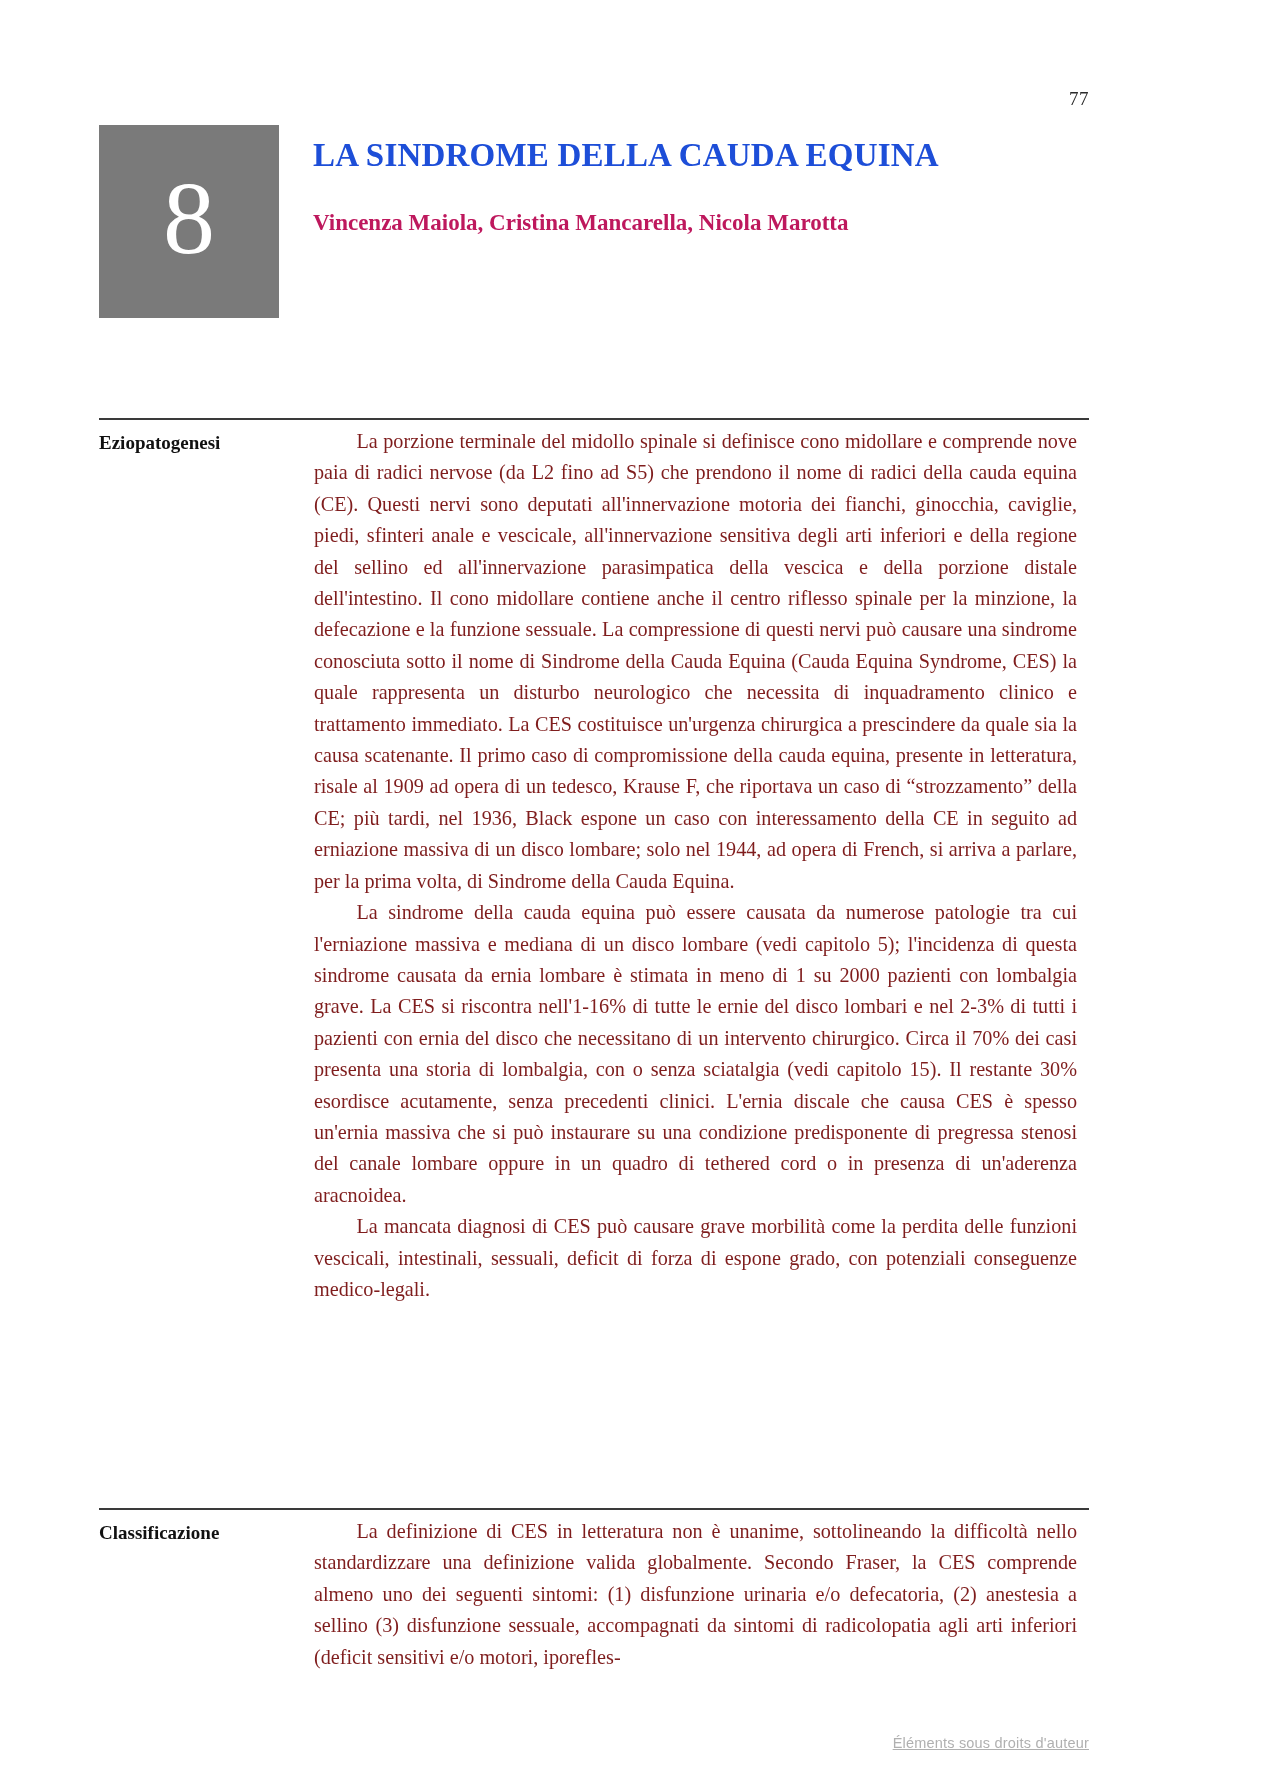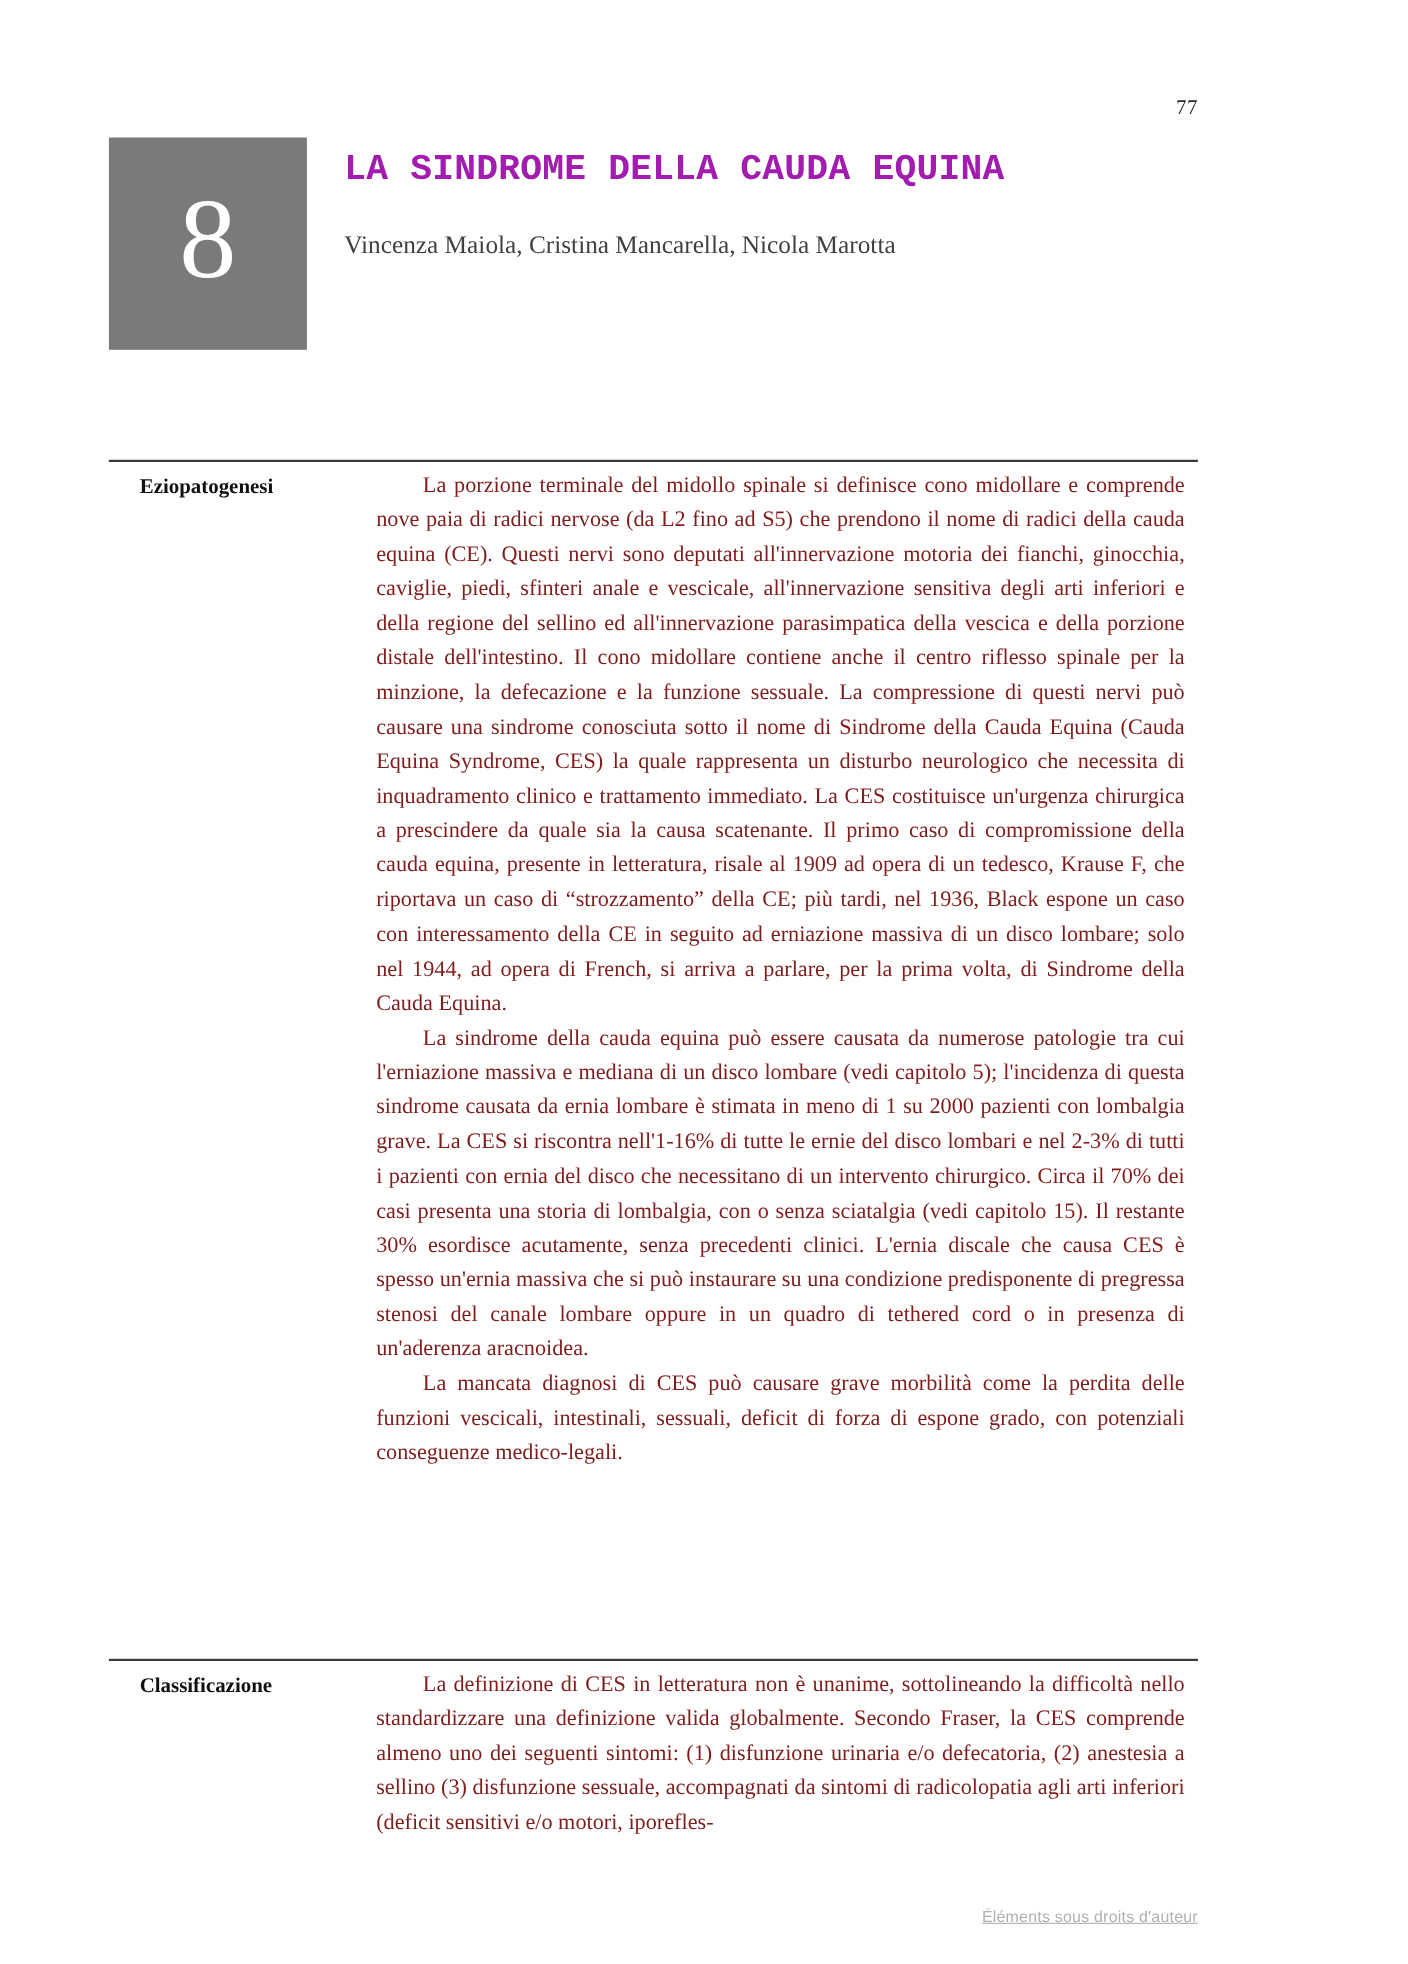--- a/index.html
+++ b/index.html
@@ -70,51 +70,50 @@
     left: 214px;
     top: 8px;
     right: 0;
   }
 
   .chapter-title {
     font-size: 33px;
     font-weight: bold;
     letter-spacing: 0.2px;
     line-height: 44px;
-    color: #a21caf;
+    color: #1d4ed8;
     margin: 0;
-    font-family: Liberation Mono, monospace;
+    font-family: Liberation Serif, serif;
   }
 
   .chapter-authors {
     margin: 30px 0 0 0;
     font-size: 23px;
-    font-weight: normal;
+    font-weight: bold;
     line-height: 32px;
-    color: #404040;
+    color: #be185d;
     font-family: "Liberation Serif", "DejaVu Serif", serif;
   }
 
   
   .rule {
     position: absolute;
     left: 99px;
     right: 115px;
     height: 0;
     border-top: 2px solid #3a3a3a;
   }
   .rule.r1 { top: 418px; }
   .rule.r2 { top: 1508px; }
 
   
   .section {
     position: absolute;
     left: 99px;
     right: 127px;
-    margin-left: 28px;
   }
   .section.s1 { top: 426px; }
   .section.s2 { top: 1516px; }
 
   .margin-label {
     position: absolute;
     left: 0;
     top: 4px;
     width: 190px;
     font-size: 19px;

